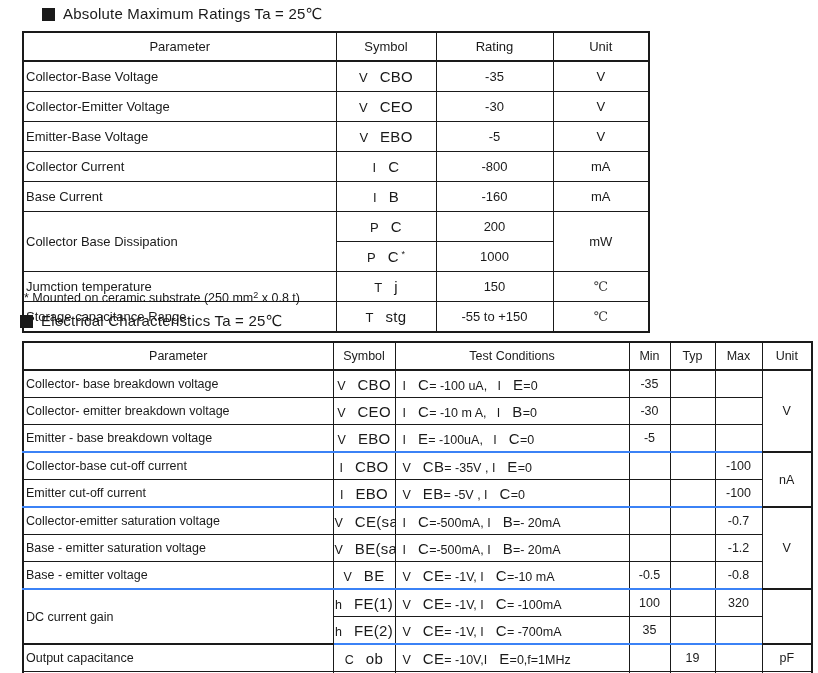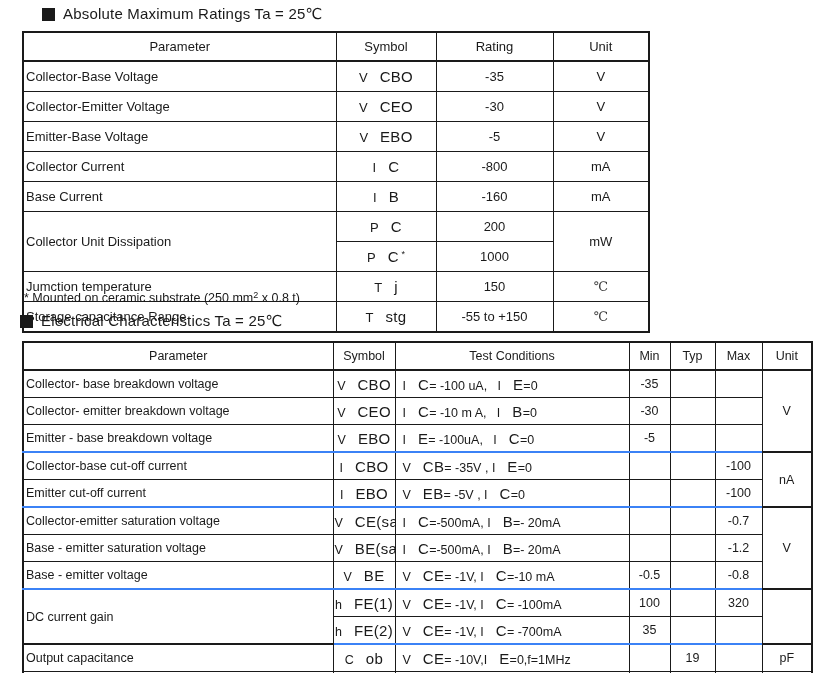--- a/index.html
+++ b/index.html
@@ -87,21 +87,21 @@
     <td class="c">-800</td>
     <td class="c">mA</td>
   </tr>
   <tr>
     <td class="p">Base Current</td>
     <td class="c"><span>I</span><span class="sub">B</span></td>
     <td class="c">-160</td>
     <td class="c">mA</td>
   </tr>
   <tr>
-    <td class="p" rowspan="2">Collector Unit Dissipation</td>
+    <td class="p" rowspan="2">Collector Base Dissipation</td>
     <td class="c"><span>P</span><span class="sub">C</span></td>
     <td class="c">200</td>
     <td class="c" rowspan="2">mW</td>
   </tr>
   <tr>
     <td class="c"><span>P</span><span class="sub">C</span><span class="sup"> *</span></td>
     <td class="c">1000</td>
   </tr>
   <tr>
     <td class="p">Jumction temperature</td>

